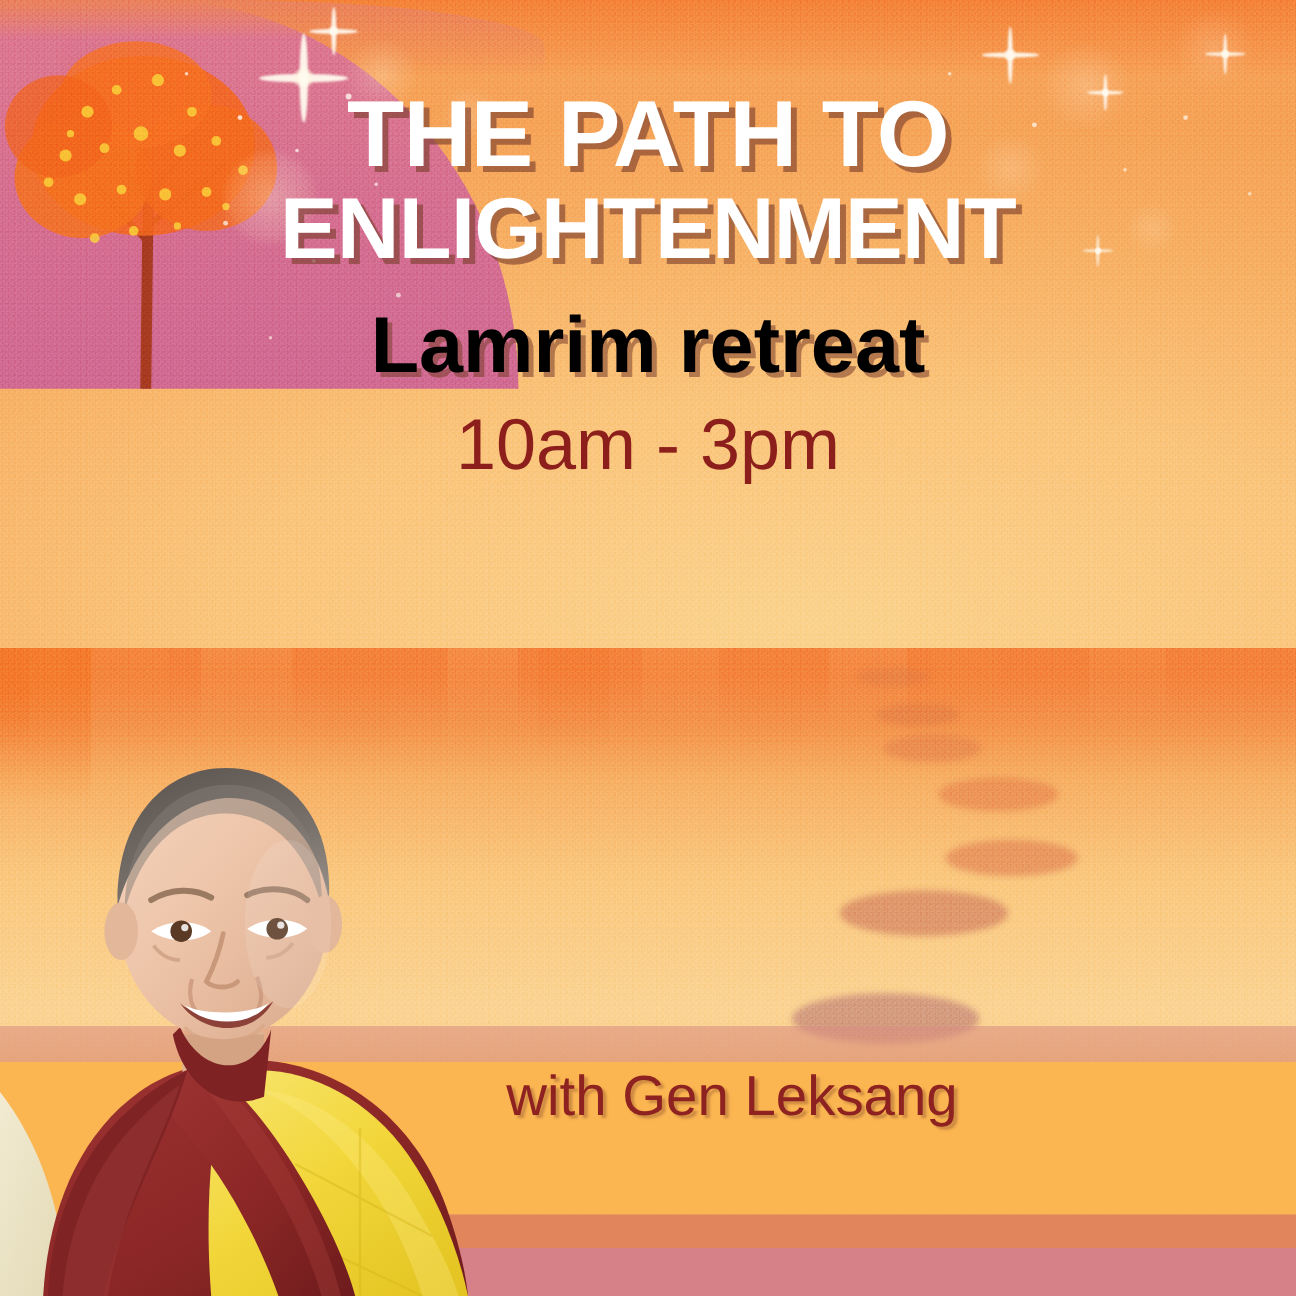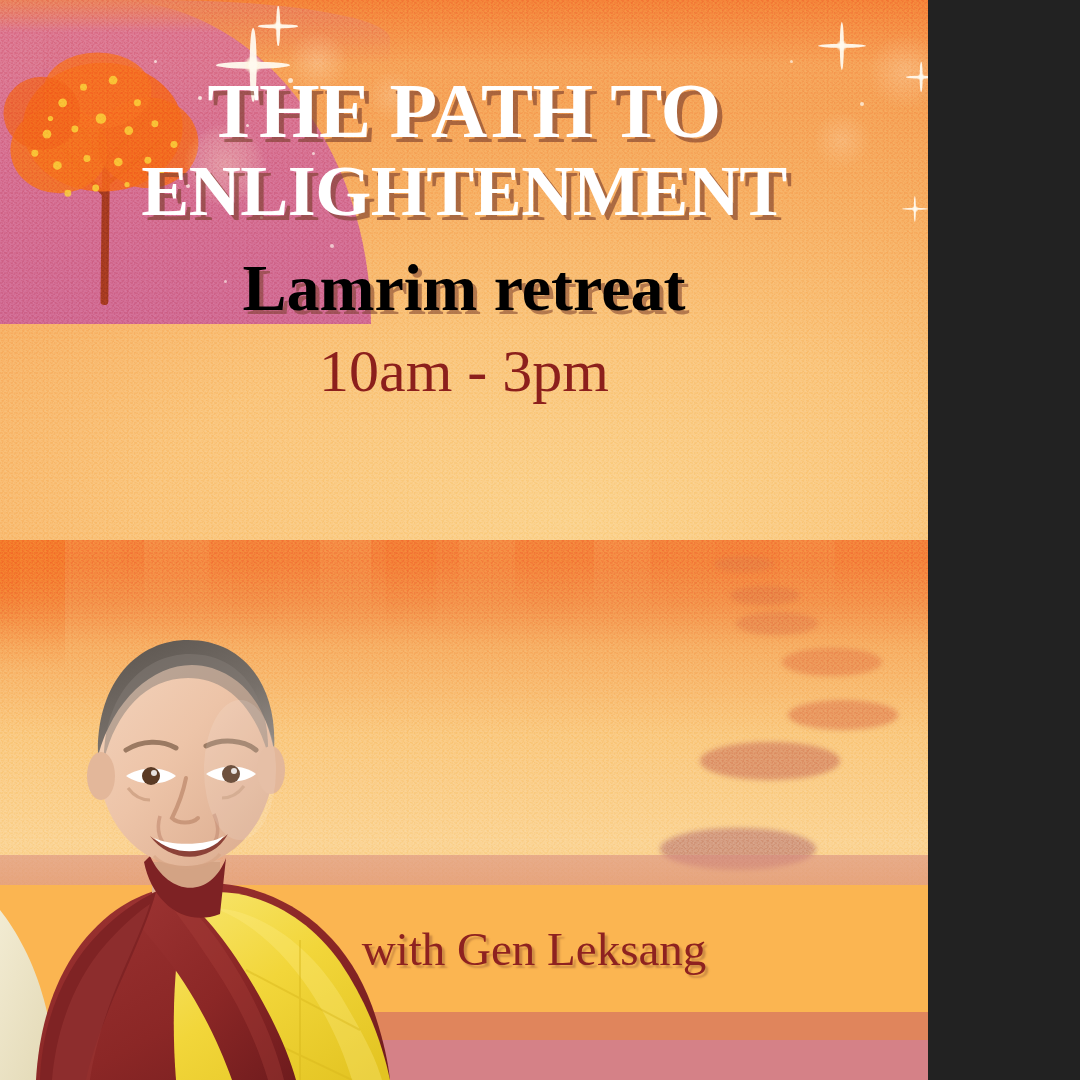--- a/index.html
+++ b/index.html
@@ -1,23 +1,23 @@
 <!DOCTYPE html>
 <html><head>
 <meta charset="utf-8">
 <title>The Path to Enlightenment</title>
 <style>
   html,body{margin:0;padding:0;background:#222;}
   *{box-sizing:border-box;}
 
   #poster{
     position:relative;
-    width:928px;height:1080px;
+    width:1080px;height:1080px;
     overflow:hidden;
-    font-family:Liberation Serif, serif;
+    font-family:Liberation Sans, sans-serif;
     background:#F07C2E;
   }
 
   
   .layer{position:absolute;inset:0;}
 
   
   #bg-sky{
     background:
       linear-gradient(to bottom,
@@ -204,21 +204,21 @@
     white-space:nowrap;
   }
   #date-line{margin-top:26px;}
   #time-line{margin-top:10px;}
 
   
   #banner{
     position:absolute;left:0;right:0;top:885px;height:127px;
     background:#FBB551;
     z-index:25;
-    display:flex;align-items:center;justify-content:center;
+    display:flex;align-items:flex-start;justify-content:center;
   }
   #banner-text{
     color:#8E2220;
     font-size:47px;
     font-weight:normal;
     text-shadow:3px 3px 2px rgba(120,60,40,.35);
     margin-left:140px;
     white-space:nowrap;
   }
   #strip-salmon{

